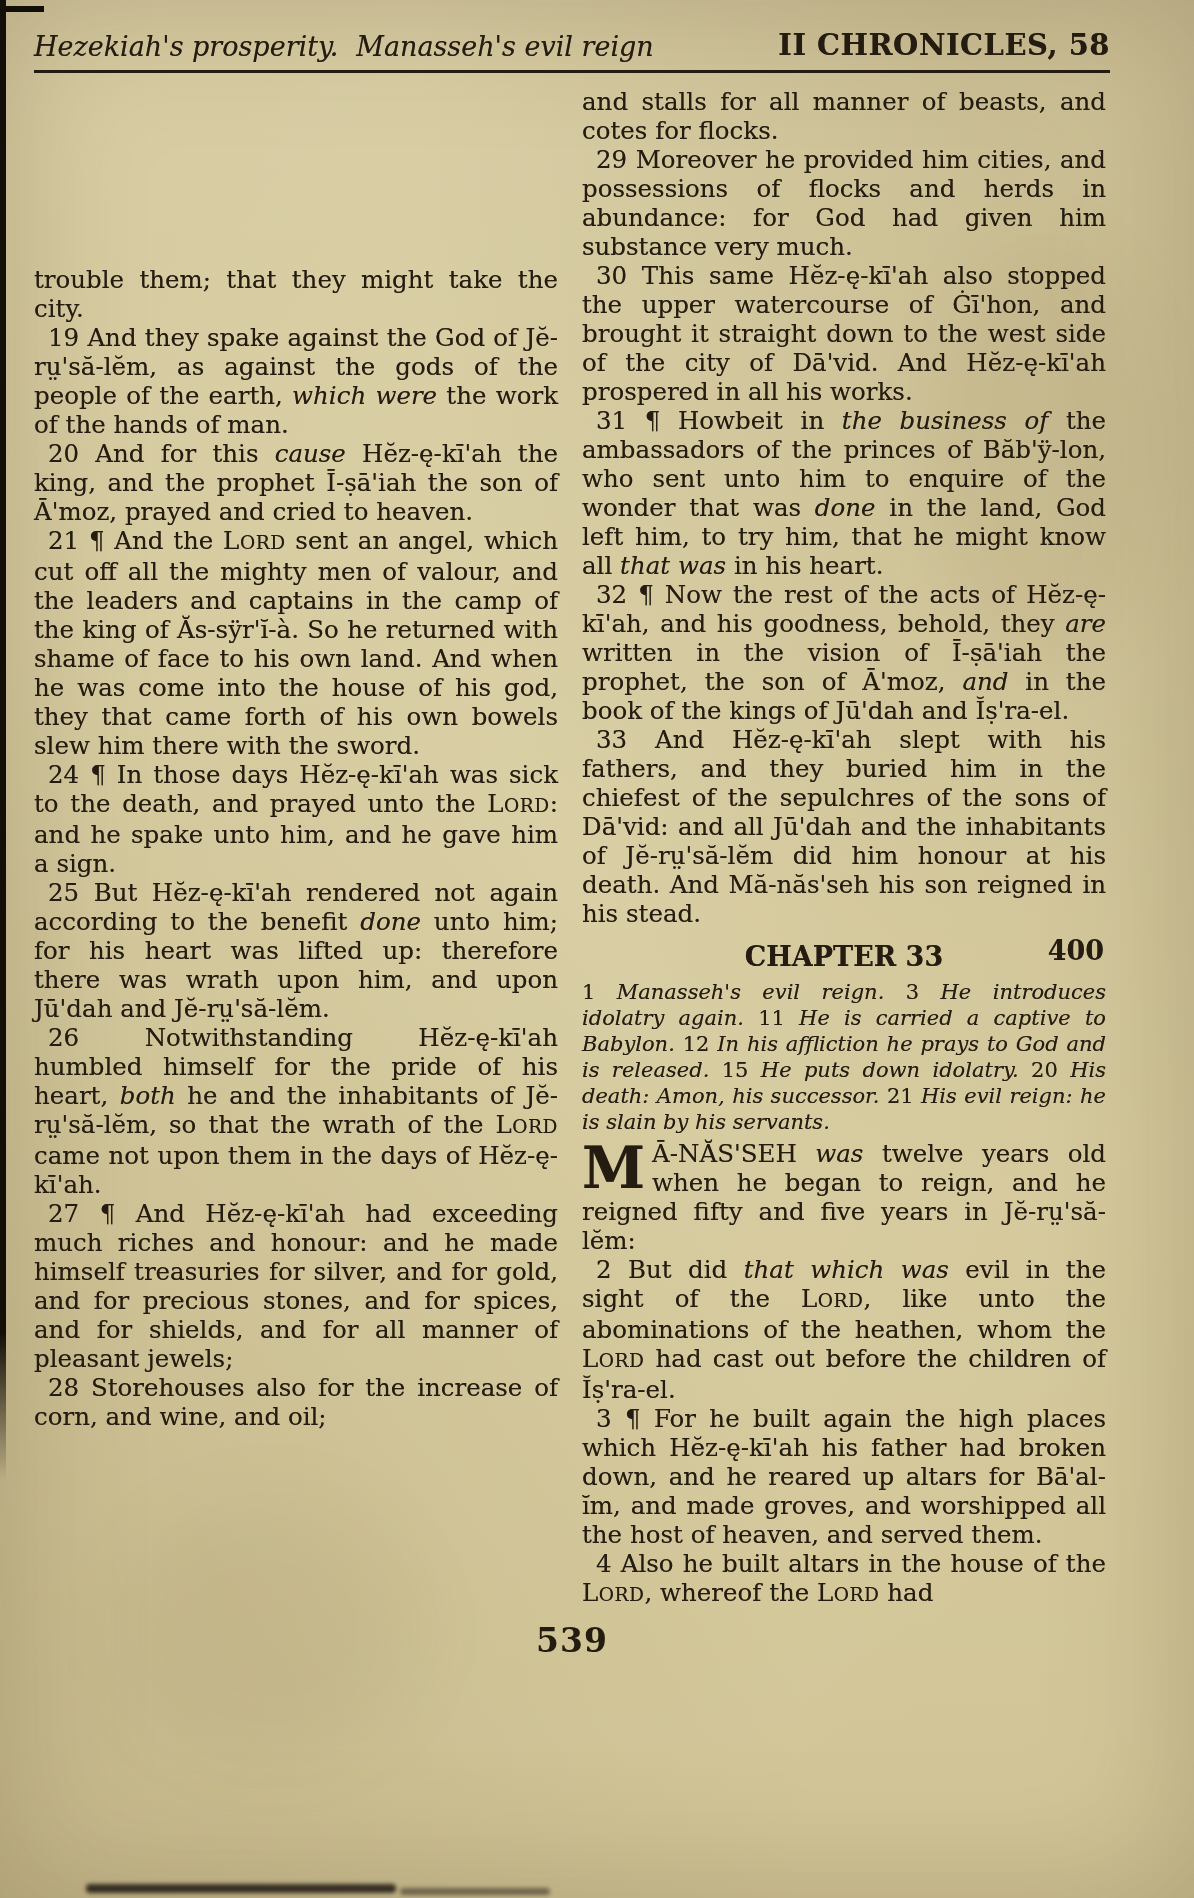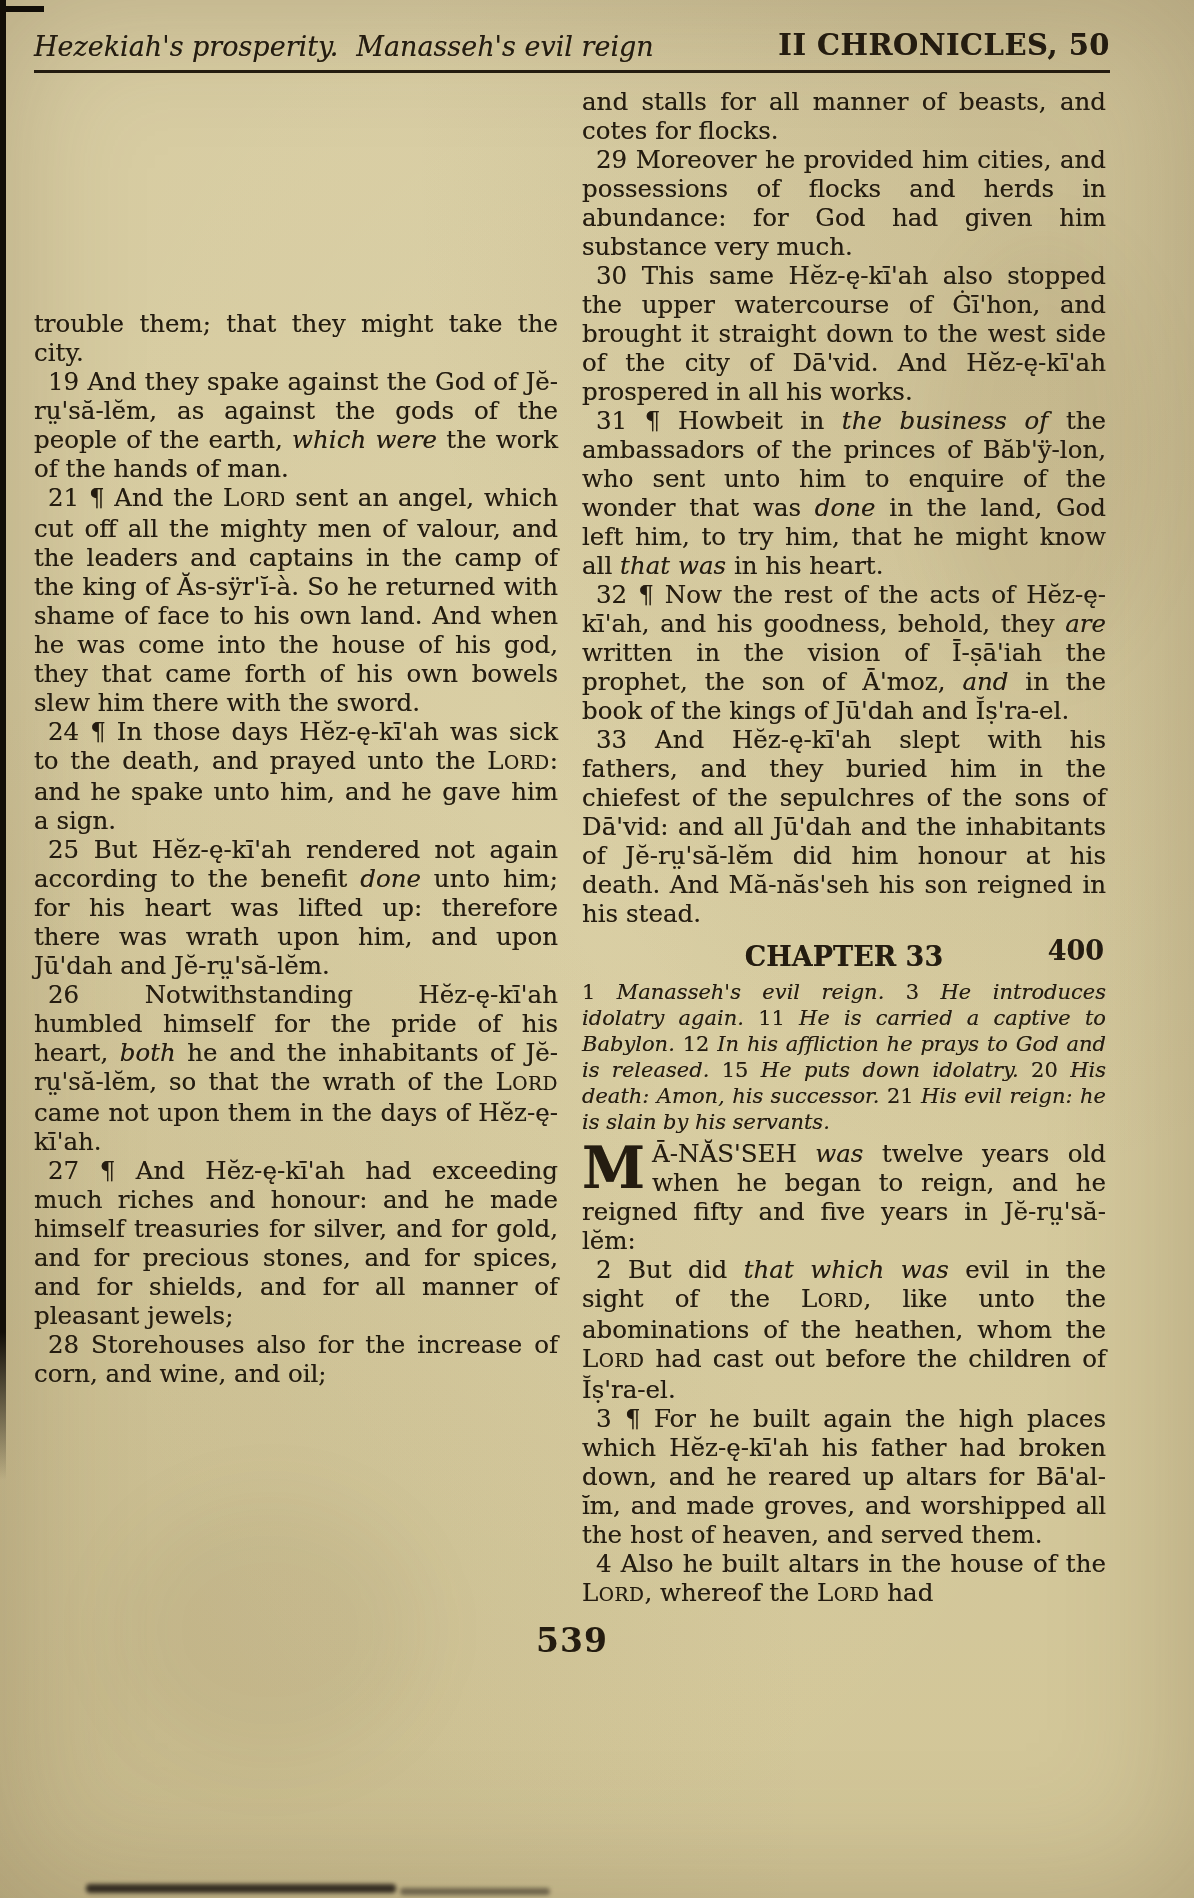--- a/index.html
+++ b/index.html
@@ -59,28 +59,29 @@
   <div class="scan-bar-left"></div>
   <div class="scan-tick-top"></div>
   <div class="scan-smudge-bottom"></div>
   <div class="scan-smudge-bottom2"></div>
 
   <div class="content">
     <div class="header">
       <div class="running-title">
         <span>Hezekiah's prosperity.</span><span class="rt-gap">Manasseh's evil reign</span>
       </div>
-      <div class="book-title">II CHRONICLES, 50</div>
+      <div class="book-title">II CHRONICLES, 58</div>
     </div>
     <div class="header-rule"></div>
 
     <div class="columns">
       <div class="col" id="left-column">
           <p class="cont">trouble them; that they might take the city.</p>
           <p class="verse">19 And they spake against the God of Jĕ-rṳ'să-lĕm, as against the gods of the people of the earth, <span class="it">which were</span> the work of the hands of man.</p>
+          <p class="verse">20 And for this <span class="it">cause</span> Hĕz-ę-kī'ah the king, and the prophet Ī-ṣā'iah the son of Ā'moz, prayed and cried to heaven.</p>
           <p class="verse">21 ¶ And the <span class="sc">L<span class="sc-rest">ORD</span></span> sent an angel, which cut off all the mighty men of valour, and the leaders and captains in the camp of the king of Ăs-sÿr'ĭ-à. So he returned with shame of face to his own land. And when he was come into the house of his god, they that came forth of his own bowels slew him there with the sword.</p>
           <p class="verse">24 ¶ In those days Hĕz-ę-kī'ah was sick to the death, and prayed unto the <span class="sc">L<span class="sc-rest">ORD</span></span>: and he spake unto him, and he gave him a sign.</p>
           <p class="verse">25 But Hĕz-ę-kī'ah rendered not again according to the benefit <span class="it">done</span> unto him; for his heart was lifted up: therefore there was wrath upon him, and upon Jū'dah and Jĕ-rṳ'să-lĕm.</p>
           <p class="verse">26 Notwithstanding Hĕz-ę-kī'ah humbled himself for the pride of his heart, <span class="it">both</span> he and the inhabitants of Jĕ-rṳ'să-lĕm, so that the wrath of the <span class="sc">L<span class="sc-rest">ORD</span></span> came not upon them in the days of Hĕz-ę-kī'ah.</p>
           <p class="verse">27 ¶ And Hĕz-ę-kī'ah had exceeding much riches and honour: and he made himself treasuries for silver, and for gold, and for precious stones, and for spices, and for shields, and for all manner of pleasant jewels;</p>
           <p class="verse">28 Storehouses also for the increase of corn, and wine, and oil;</p>
         </div>
       <div class="divider"></div>
       <div class="col" id="right-column">
           <p class="cont">and stalls for all manner of beasts, and cotes for flocks.</p>

